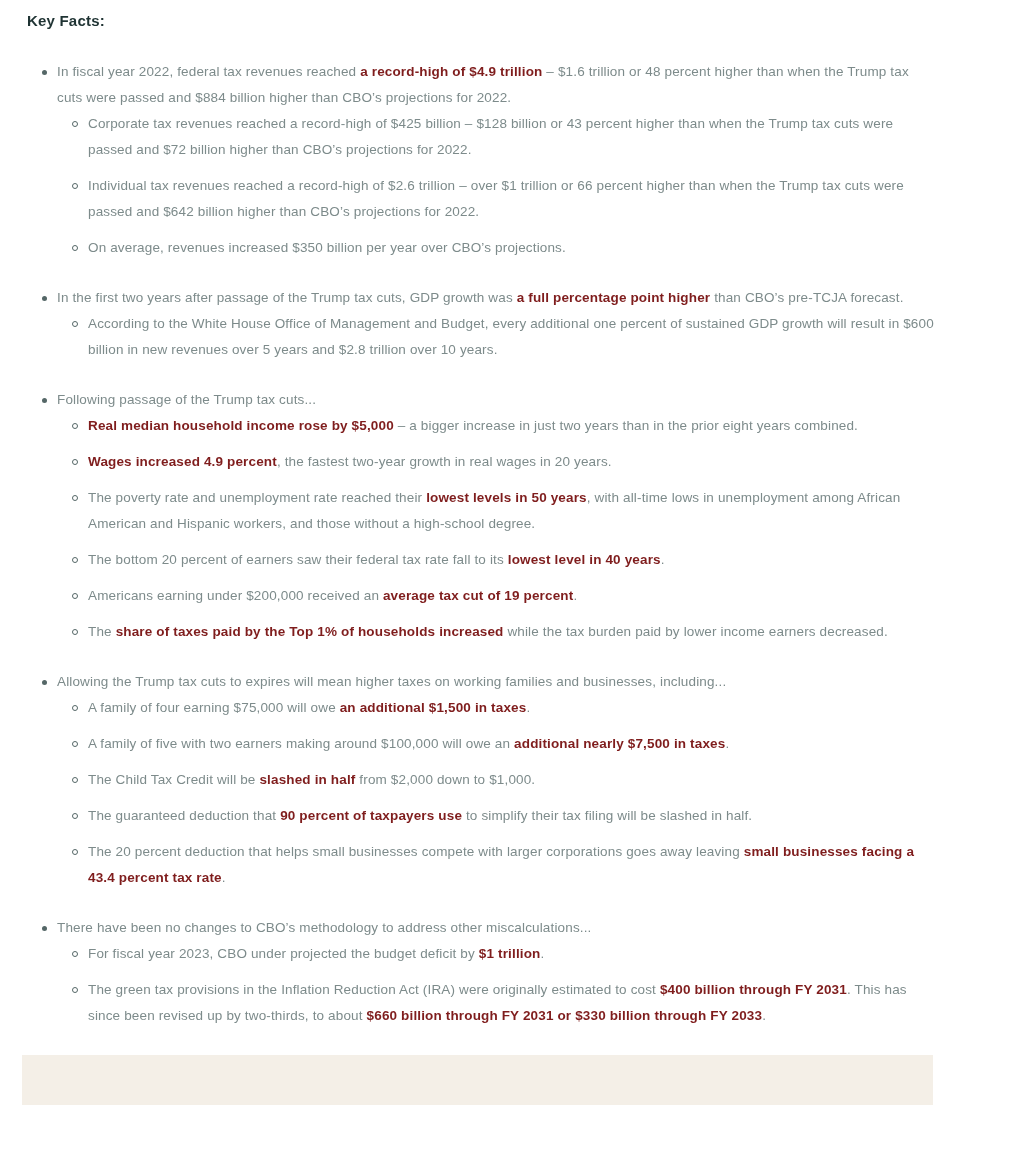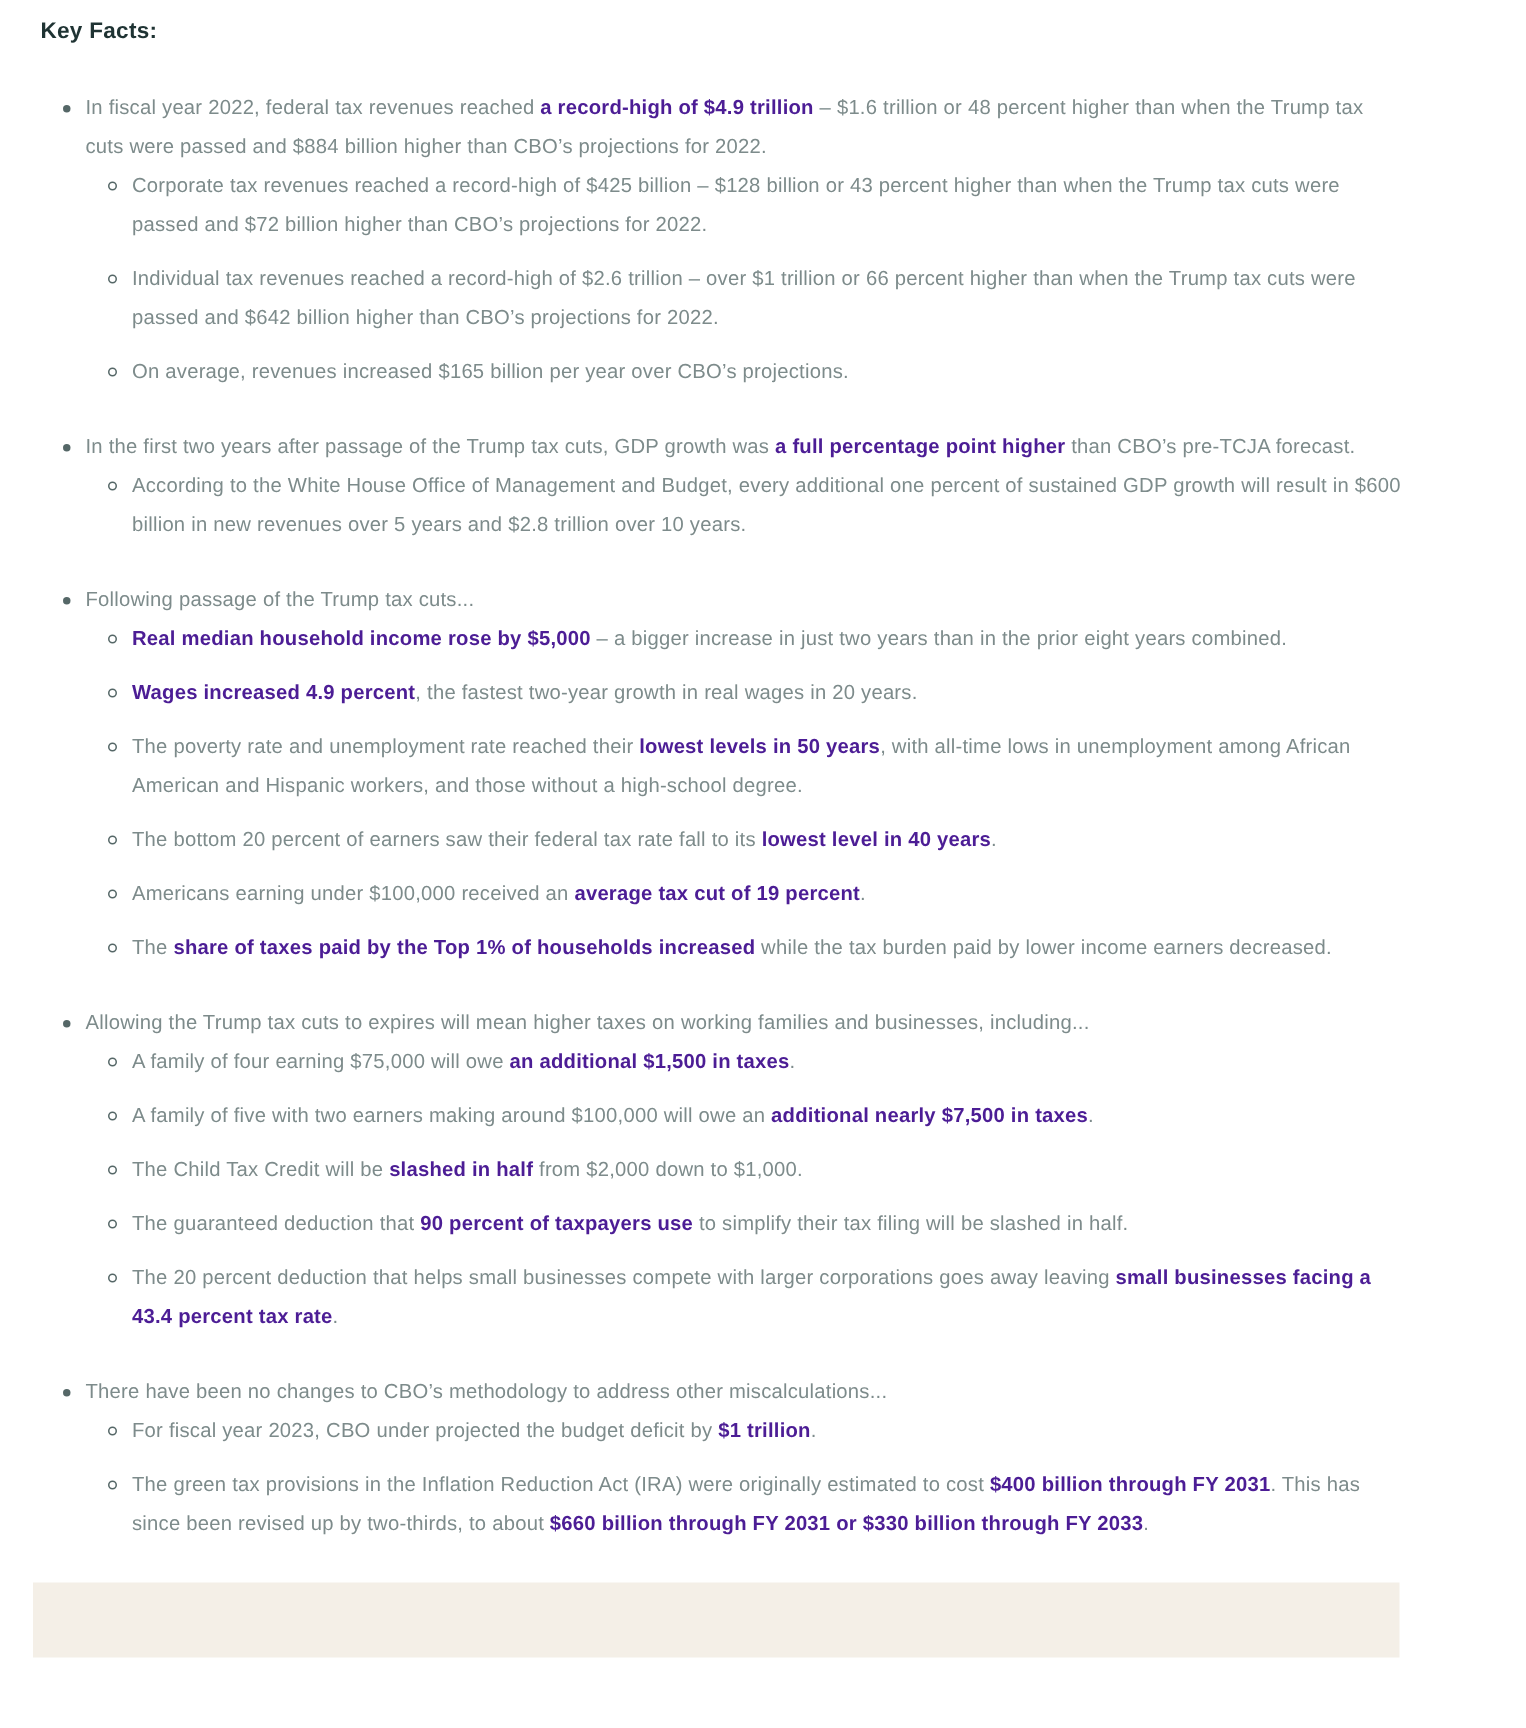--- a/index.html
+++ b/index.html
@@ -64,49 +64,49 @@
     left: -16px;
     top: 10px;
     width: 4px;
     height: 4px;
     border-radius: 50%;
     border: 1.6px solid #556767;
     background: transparent;
   }
   .seg-bold {
     font-weight: 700;
-    color: #4c1d95;
+    color: #7f1d1d;
   }
   .footer-box {
     margin: 26px 0 0 -5px;
     width: 911px;
     height: 50px;
     background: #f4efe7;
   }
 </style>
 </head>
 <body>
 
 <div class="page">
   <h3 class="page-title">Key Facts:</h3>
   <ul class="facts-list">
       <li class="main-item"><span>In fiscal year 2022, federal tax revenues reached </span><span class="seg-bold">a record-high of $4.9 trillion</span><span> – $1.6 trillion or 48 percent higher than when the Trump tax cuts were passed and $884 billion higher than CBO’s projections for 2022.</span><ul class="sub-list">
           <li class="sub-item"><span>Corporate tax revenues reached a record-high of $425 billion – $128 billion or 43 percent higher than when the Trump tax cuts were passed and $72 billion higher than CBO’s projections for 2022.</span></li>
           <li class="sub-item"><span>Individual tax revenues reached a record-high of $2.6 trillion – over $1 trillion or 66 percent higher than when the Trump tax cuts were passed and $642 billion higher than CBO’s projections for 2022.</span></li>
-          <li class="sub-item"><span>On average, revenues increased $165 billion per year over CBO’s projections.</span></li>
+          <li class="sub-item"><span>On average, revenues increased $350 billion per year over CBO’s projections.</span></li>
         </ul></li>
       <li class="main-item"><span>In the first two years after passage of the Trump tax cuts, GDP growth was </span><span class="seg-bold">a full percentage point higher</span><span> than CBO’s pre-TCJA forecast.</span><ul class="sub-list">
           <li class="sub-item"><span>According to the White House Office of Management and Budget, every additional one percent of sustained GDP growth will result in $600 billion in new revenues over 5 years and $2.8 trillion over 10 years.</span></li>
         </ul></li>
       <li class="main-item"><span>Following passage of the Trump tax cuts...</span><ul class="sub-list">
           <li class="sub-item"><span class="seg-bold">Real median household income rose by $5,000</span><span> – a bigger increase in just two years than in the prior eight years combined.</span></li>
           <li class="sub-item"><span class="seg-bold">Wages increased 4.9 percent</span><span>, the fastest two-year growth in real wages in 20 years.</span></li>
           <li class="sub-item"><span>The poverty rate and unemployment rate reached their </span><span class="seg-bold">lowest levels in 50 years</span><span>, with all-time lows in unemployment among African American and Hispanic workers, and those without a high-school degree.</span></li>
           <li class="sub-item"><span>The bottom 20 percent of earners saw their federal tax rate fall to its </span><span class="seg-bold">lowest level in 40 years</span><span>.</span></li>
-          <li class="sub-item"><span>Americans earning under $100,000 received an </span><span class="seg-bold">average tax cut of 19 percent</span><span>.</span></li>
+          <li class="sub-item"><span>Americans earning under $200,000 received an </span><span class="seg-bold">average tax cut of 19 percent</span><span>.</span></li>
           <li class="sub-item"><span>The </span><span class="seg-bold">share of taxes paid by the Top 1% of households increased</span><span> while the tax burden paid by lower income earners decreased.</span></li>
         </ul></li>
       <li class="main-item"><span>Allowing the Trump tax cuts to expires will mean higher taxes on working families and businesses, including...</span><ul class="sub-list">
           <li class="sub-item"><span>A family of four earning $75,000 will owe </span><span class="seg-bold">an additional $1,500 in taxes</span><span>.</span></li>
           <li class="sub-item"><span>A family of five with two earners making around $100,000 will owe an </span><span class="seg-bold">additional nearly $7,500 in taxes</span><span>.</span></li>
           <li class="sub-item"><span>The Child Tax Credit will be </span><span class="seg-bold">slashed in half</span><span> from $2,000 down to $1,000.</span></li>
           <li class="sub-item"><span>The guaranteed deduction that </span><span class="seg-bold">90 percent of taxpayers use</span><span> to simplify their tax filing will be slashed in half.</span></li>
           <li class="sub-item"><span>The 20 percent deduction that helps small businesses compete with larger corporations goes away leaving </span><span class="seg-bold">small businesses facing a 43.4 percent tax rate</span><span>.</span></li>
         </ul></li>
       <li class="main-item"><span>There have been no changes to CBO’s methodology to address other miscalculations...</span><ul class="sub-list">

